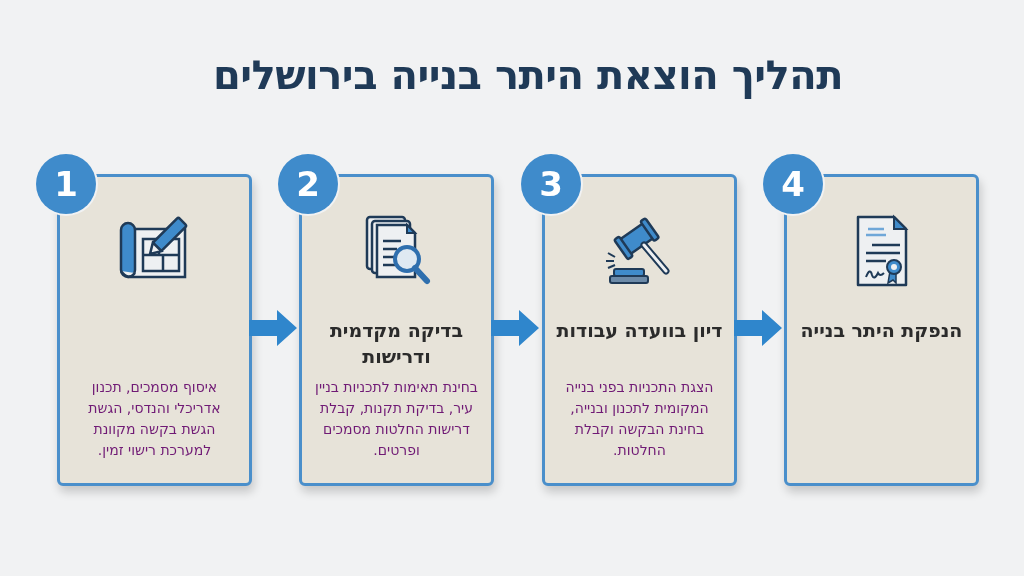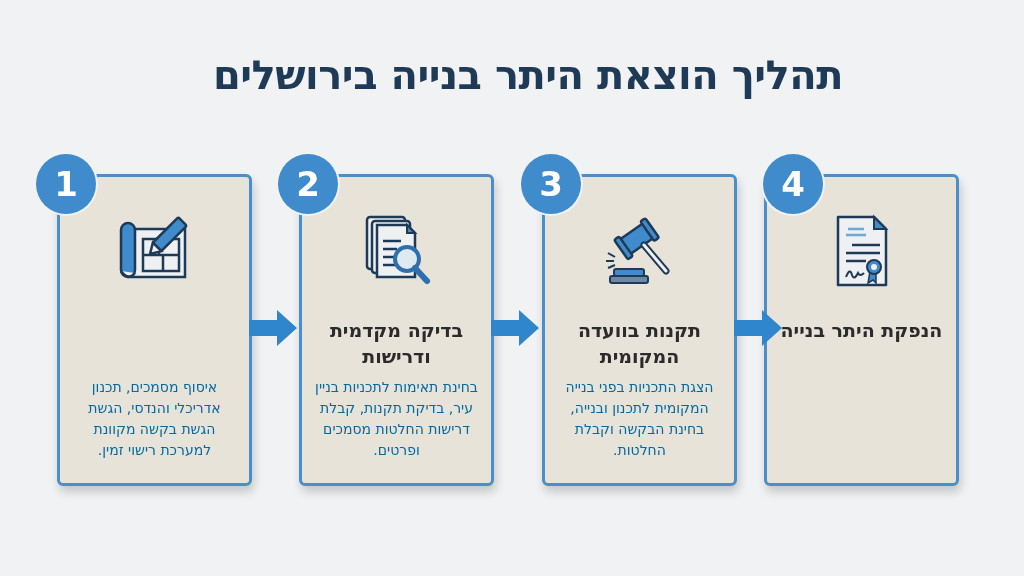--- a/index.html
+++ b/index.html
@@ -58,21 +58,21 @@
       top: 140px; left: 8px; right: 8px;
       font-size: 19px;
       font-weight: bold;
       color: #2b2b2b;
       line-height: 26px;
     }
     .card-desc {
       position: absolute;
       top: 200px; left: 12px; right: 12px;
       font-size: 14px;
-      color: #0369a1;
+      color: #701a75;
       line-height: 21px;
     }
     .arrow {
       position: absolute;
       top: 308px;
       width: 48px; height: 40px;
       z-index: 2;
     }
   </style>
 </head>
@@ -139,30 +139,30 @@
       </g>
       <line x1="44" y1="34" x2="66" y2="60" stroke="#1f3a57" stroke-width="7" stroke-linecap="round"></line>
       <line x1="44" y1="34" x2="66" y2="60" stroke="#eef0f2" stroke-width="3" stroke-linecap="round"></line>
       <rect x="14" y="58" width="30" height="7" rx="2" fill="#3f8bcb" stroke="#1f3a57" stroke-width="2"></rect>
       <rect x="10" y="65" width="38" height="7" rx="2" fill="#6c8aa8" stroke="#1f3a57" stroke-width="2"></rect>
       <line x1="6" y1="50" x2="14" y2="50" stroke="#1f3a57" stroke-width="2"></line>
       <line x1="8" y1="42" x2="15" y2="46" stroke="#1f3a57" stroke-width="2"></line>
       <line x1="8" y1="57" x2="15" y2="54" stroke="#1f3a57" stroke-width="2"></line>
     </svg>
   </div>
-  <div class="card-title">תקנות בוועדה המקומית</div>
+  <div class="card-title">דיון בוועדה עבודות</div>
   <div class="card-desc">הצגת התכניות בפני בנייה המקומית לתכנון ובנייה, בחינת הבקשה וקבלת החלטות.</div>
 </div>
 
 <svg class="arrow" style="left:734px;" viewBox="0 0 48 40">
   <path d="M0 12 H28 V2 L48 20 L28 38 V28 H0 Z" fill="#2f86cc"></path>
 </svg>
 
 <div class="badge" style="left:763px;">4</div>
-<div class="card" style="left:764px;">
+<div class="card" style="left:784px;">
   <div class="icon-wrap">
     <svg width="80" height="80" viewBox="0 0 80 80">
       <path d="M16 6 H52 L64 18 V74 H16 Z" fill="#eef0f2" stroke="#1f3a57" stroke-width="2.5" stroke-linejoin="round"></path>
       <path d="M52 6 V18 H64 Z" fill="#3f8bcb" stroke="#1f3a57" stroke-width="2"></path>
       <line x1="26" y1="18" x2="42" y2="18" stroke="#6fa7d8" stroke-width="2.5"></line>
       <line x1="24" y1="24" x2="44" y2="24" stroke="#6fa7d8" stroke-width="2.5"></line>
       <line x1="30" y1="34" x2="58" y2="34" stroke="#1f3a57" stroke-width="2.5"></line>
       <line x1="24" y1="42" x2="58" y2="42" stroke="#1f3a57" stroke-width="2.5"></line>
       <line x1="24" y1="50" x2="44" y2="50" stroke="#1f3a57" stroke-width="2.5"></line>
       <path d="M24 66 q4 -10 6 -2 q2 6 6 -2 q2 4 6 0" fill="none" stroke="#1f3a57" stroke-width="2"></path>

